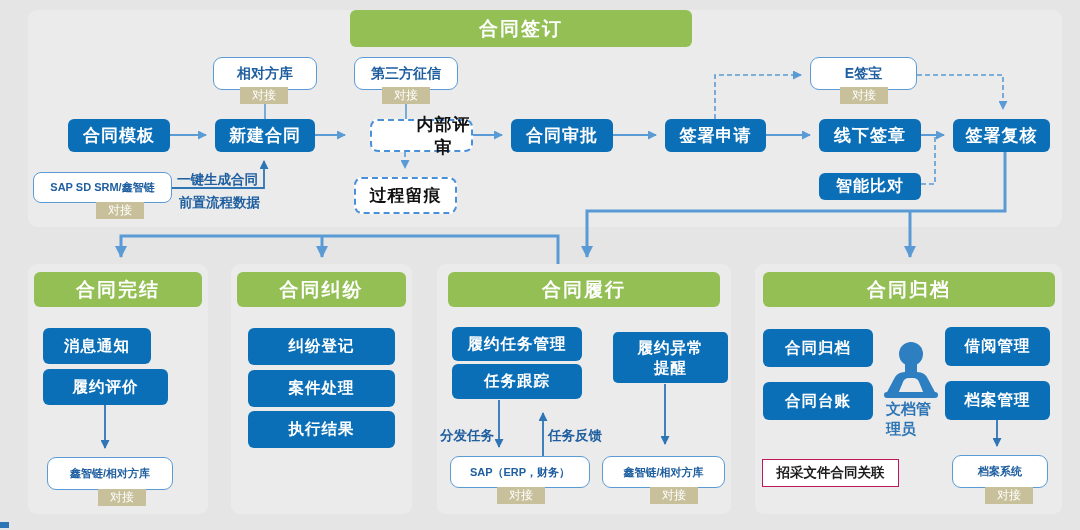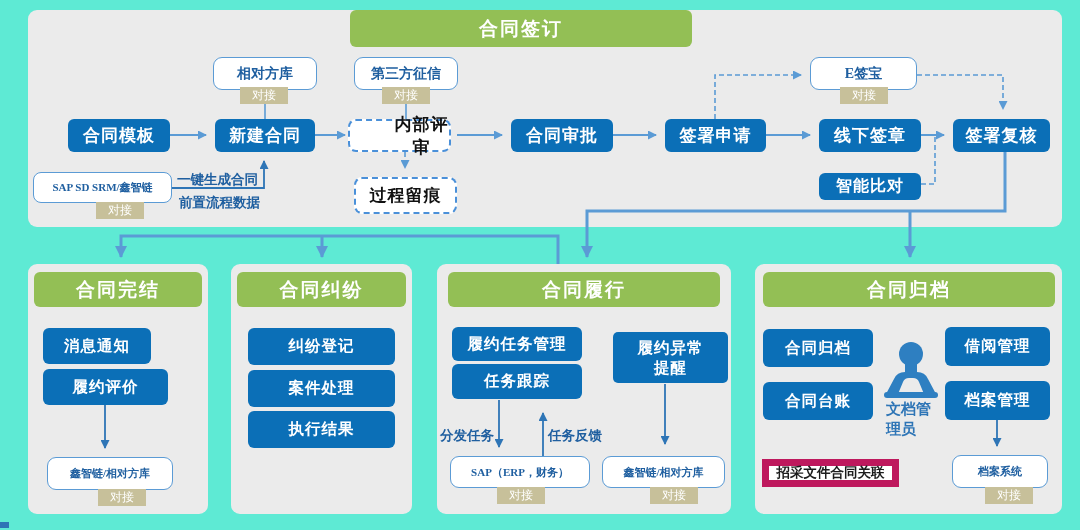--- a/index.html
+++ b/index.html
@@ -1,29 +1,29 @@
 <!DOCTYPE html>
 <html><head>
 <meta charset="utf-8">
 <style>
   html,body{margin:0;padding:0;background:#ffffff;}
-  .stage{position:relative;width:1080px;height:530px;background:#5eead4;overflow:hidden;
-         font-family:Liberation Serif, serif;}
+  .stage{position:relative;width:1080px;height:530px;background:#e5e5e5;overflow:hidden;
+         font-family:Liberation Sans, sans-serif;}
   .abs{position:absolute;box-sizing:border-box;}
   .panel{background:#ebebeb;border-radius:9px;z-index:0;}
   svg.wires{position:absolute;left:0;top:0;z-index:1;}
   .node{z-index:2;display:flex;align-items:center;justify-content:center;text-align:center;}
   .green-head{background:#93bf55;border-radius:6px;color:#ffffff;font-weight:bold;font-size:19px;letter-spacing:2px;}
   .solid-box{background:#0b6fb7;border-radius:6px;color:#ffffff;font-weight:bold;font-size:17px;letter-spacing:1px;}
   .item-box{background:#0b6fb7;border-radius:6px;color:#ffffff;font-weight:bold;font-size:15.5px;letter-spacing:1px;}
   .outline-box{background:#ffffff;border:1.6px solid #5b9bd5;border-radius:9px;color:#1f5fa0;font-weight:bold;font-size:11px;}
   .dashed-box{background:#ffffff;border:2px dashed #4a90d9;border-radius:8px;color:#111111;font-weight:bold;font-size:17px;letter-spacing:1px;}
   .badge{background:#c7c09a;color:#ffffff;font-size:12px;display:flex;align-items:center;justify-content:center;z-index:3;}
   .blue-note{color:#1f5fa0;font-weight:bold;font-size:13.5px;white-space:nowrap;z-index:2;position:absolute;}
-  .rect-note{background:#ffffff;border:7px solid #be185d;color:#1c1c1c;font-weight:bold;font-size:13.5px;}
+  .rect-note{background:#ffffff;border:1px solid #be185d;color:#1c1c1c;font-weight:bold;font-size:13.5px;}
   .prewrap{white-space:pre-line;line-height:1.25;}
   .role-label{color:#2e75b6;font-weight:bold;font-size:15px;line-height:1.35;z-index:2;position:absolute;}
   .corner-dot{background:#2e75b6;z-index:2;}
 </style>
 </head>
 <body>
 
 <div class="stage">
 
   <div class="abs panel" style="left:28px;top:10px;width:1034px;height:217px;"></div>
@@ -81,21 +81,21 @@
       <path d="M543 456 V413" marker-end="url(#aD)"></path>
       <path d="M665 384 V444" marker-end="url(#aD)"></path>
       <path d="M997 420 V446" marker-end="url(#aD)"></path>
     </g>
   </svg>
 
   <div class="abs node green-head" style="left:350px;top:10px;width:342px;height:37px;">合同签订</div>
 
   <div class="abs node solid-box" style="left:68px;top:119px;width:102px;height:33px;">合同模板</div>
   <div class="abs node solid-box" style="left:215px;top:119px;width:100px;height:33px;">新建合同</div>
-  <div class="abs node dashed-box" style="left:348px;top:119px;width:103px;height:33px;padding-left:44px;">内部评审</div>
+  <div class="abs node dashed-box" style="left:370px;top:119px;width:103px;height:33px;padding-left:44px;">内部评审</div>
   <div class="abs node solid-box" style="left:511px;top:119px;width:102px;height:33px;">合同审批</div>
   <div class="abs node solid-box" style="left:665px;top:119px;width:101px;height:33px;">签署申请</div>
   <div class="abs node solid-box" style="left:819px;top:119px;width:102px;height:33px;">线下签章</div>
   <div class="abs node solid-box" style="left:953px;top:119px;width:97px;height:33px;">签署复核</div>
 
   <div class="abs node outline-box" style="left:213px;top:57px;width:104px;height:33px;font-size:14px;">相对方库</div>
   <div class="abs badge" style="left:240px;top:87px;width:48px;height:17px;">对接</div>
 
   <div class="abs node outline-box" style="left:354px;top:57px;width:104px;height:33px;font-size:14px;">第三方征信</div>
   <div class="abs badge" style="left:382px;top:87px;width:48px;height:17px;">对接</div>

